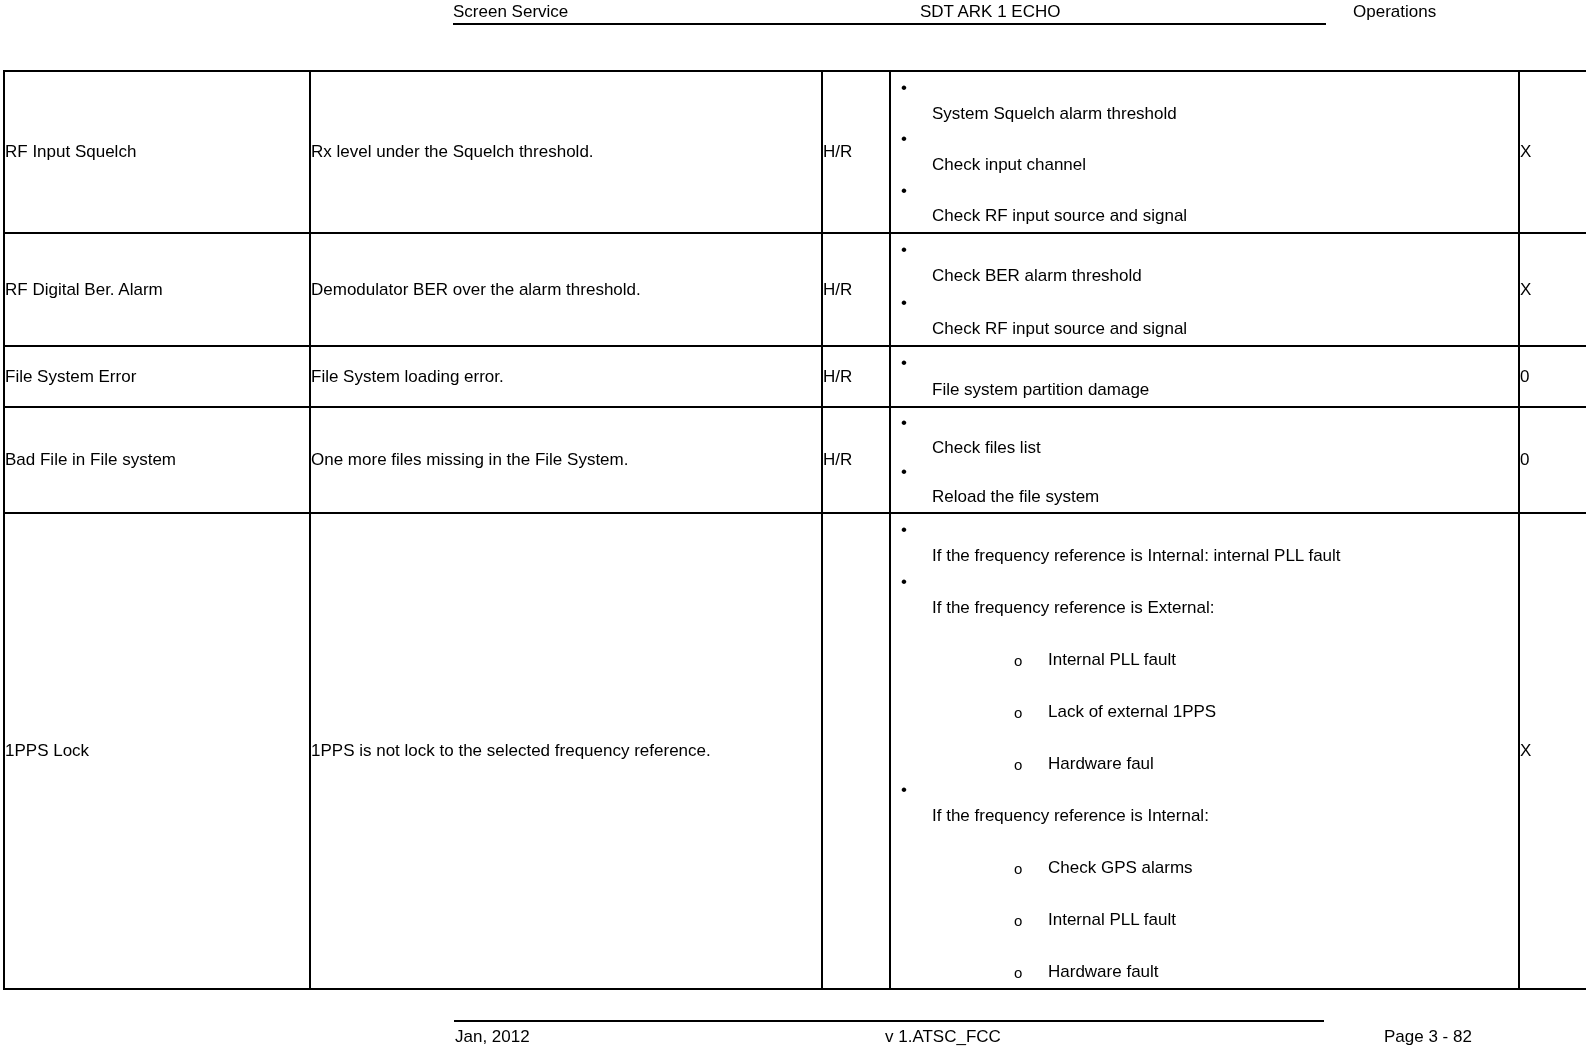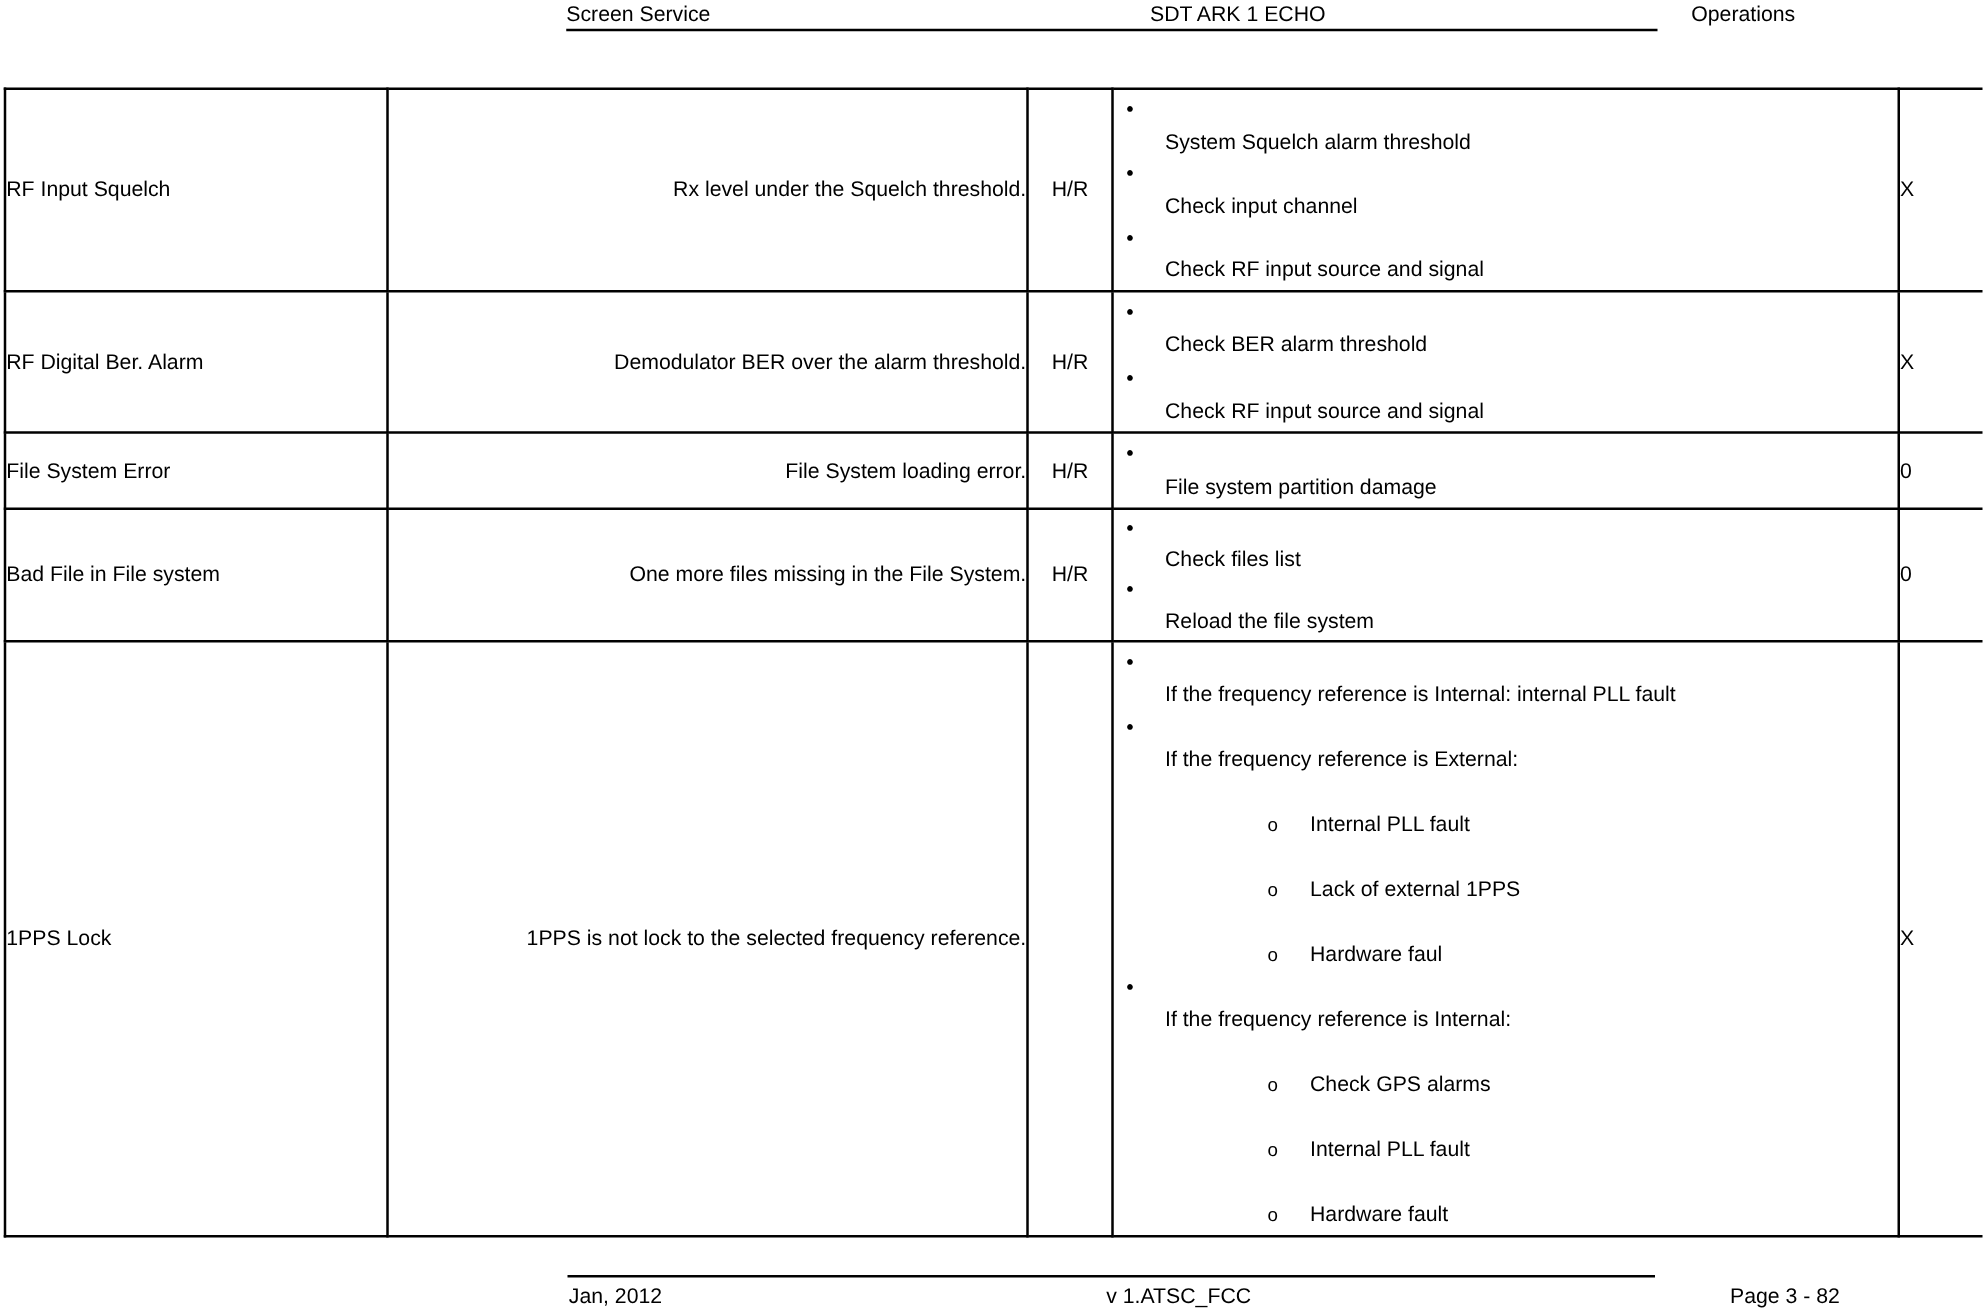--- a/index.html
+++ b/index.html
@@ -39,22 +39,22 @@
     border-collapse: collapse;
     table-layout: fixed;
   }
   table.alarms td {
     border: 2px solid #000;
     vertical-align: middle;
     padding: 0;
     overflow: hidden;
   }
   td.c1 { width: 304px; padding-left: 8px; margin-top: 19px;  }
-  td.c2 { width: 510px; padding-left: 9px; text-align: right;  }
-  td.c3 { width: 66px;  text-align: center; }
+  td.c2 { width: 510px; padding-left: 9px;  }
+  td.c3 { width: 66px;  text-align: left; }
   td.c4 { width: 627px; }
   td.c5 { width: 75px;  padding-left: 14px; }
   .lines {
     display: flex;
     flex-direction: column;
     justify-content: space-around;
     margin: 3px 0;
   }
   .ln {
     flex: 1 1 0;

